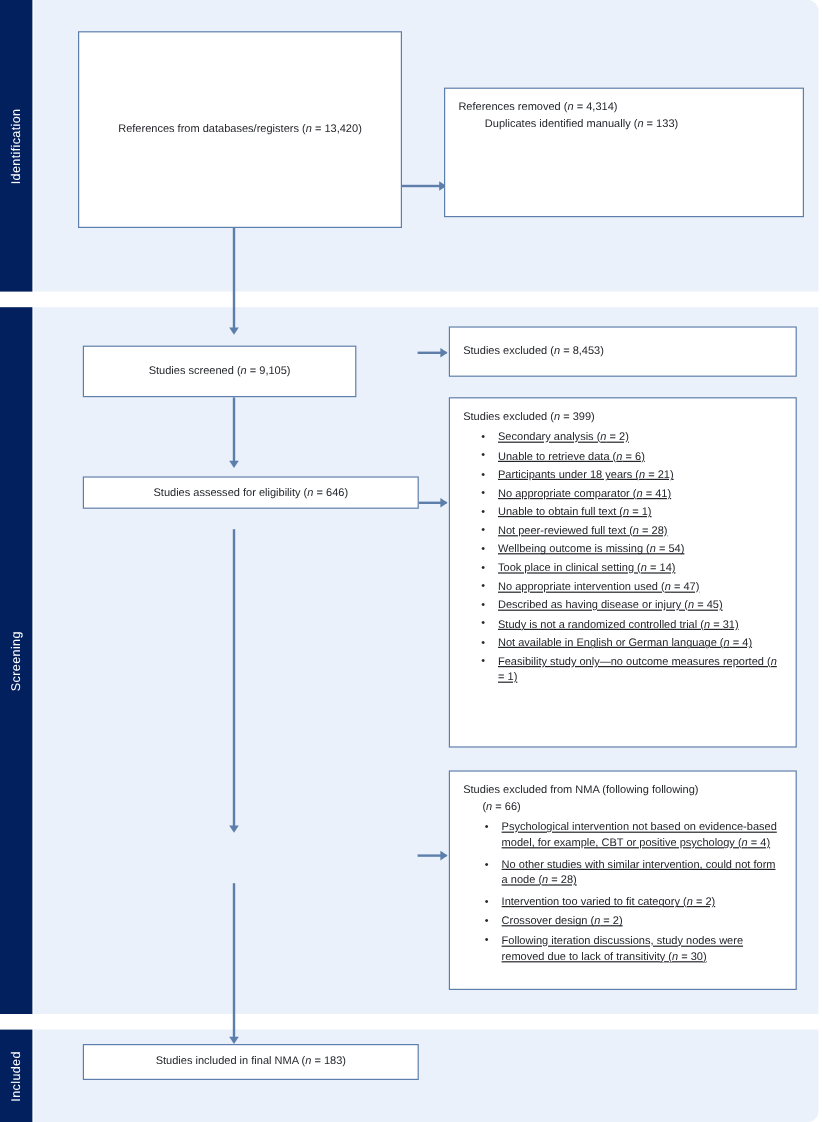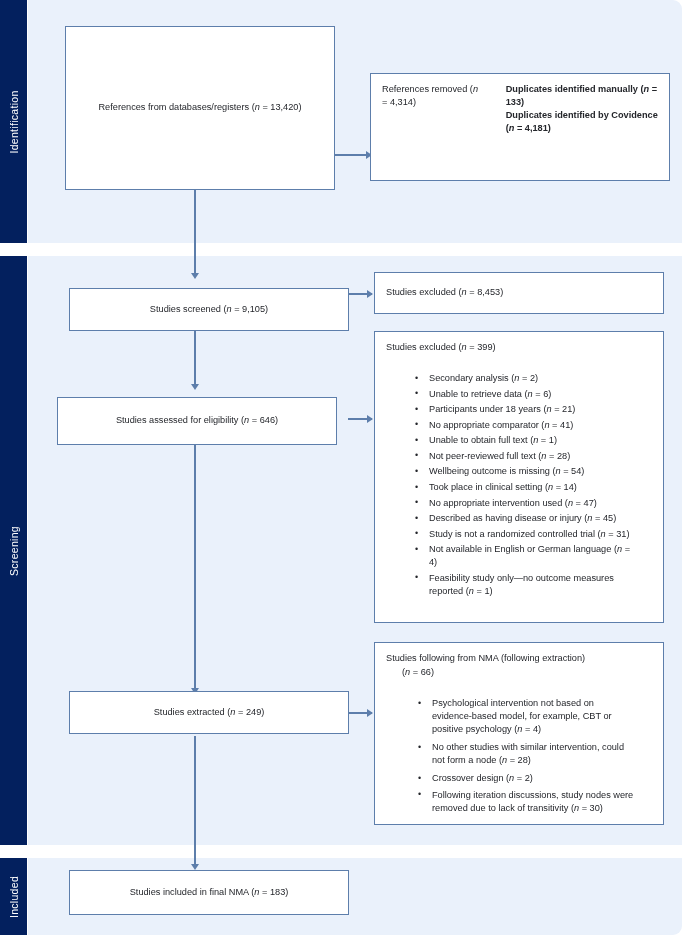--- a/index.html
+++ b/index.html
@@ -57,43 +57,44 @@
     text-align: center;
     padding: 4px 24px;
   }
   .box.left {
     padding: 9px 10px 9px 11px;
     text-align: left;
   }
   .box .hdr { margin: 0 0 1px 0; }
 
   ul.bullets {
-    margin: 18px;
+    margin: 4px;
     padding: 0 0 0 25px;
     list-style: none;
+    text-decoration: underline;
   }
   ul.bullets li {
     position: relative;
     margin: 0 0 2.5px 0;
     padding: 0;
   }
   ul.bullets li:before {
     content: "\2022";
     position: absolute;
     left: -14px;
     top: -0.5px;
     font-size: 9px;
     color: #24262b;
   }
   ul.plain {
     margin: 0;
     padding: 0 0 0 22px;
     list-style: none;
   }
-  ul.plain li { margin: 0; padding: 0; font-weight: bold; }
+  ul.plain li { margin: 0; padding: 0; }
 
   i.nvar { font-style: italic; }
 
   
   .vline {
     position: absolute;
     width: 1.6px;
     background: #5d7eab;
   }
   .hline {
@@ -157,37 +158,36 @@
   <div class="hline" style="left:348px; top:712px; width:24px;"></div>
   <div class="arrow-right" style="left:367px; top:708.5px;"></div>
 
   <div class="vline" style="left:194px; top:736px; height:132px;"></div>
   <div class="arrow-down" style="left:190.5px; top:864px;"></div>
 
   <div class="box center" style="left:65px; top:26px; width:270px; height:164px;">
     <span>References from databases/registers (<i class="nvar">n</i> = 13,420)</span>
   </div>
 
-  <div class="box left" style="left:370px; top:73px; width:300px; height:108px; display:flex; flex-direction:row; justify-content:flex-start;">
+  <div class="box left" style="left:370px; top:73px; width:300px; height:108px; display:flex; flex-direction:column; justify-content:flex-start;">
     <div class="hdr">References removed (<i class="nvar">n</i> = 4,314)</div>
     <ul class="plain">
       <li>Duplicates identified manually (<i class="nvar">n</i> = 133)</li>
-      <li>Duplicates identified by Covidence (<i class="nvar">n</i> = 4,181)</li>
     </ul>
   </div>
 
-  <div class="box center" style="left:69px; top:288px; width:280px; height:43px;">
+  <div class="box center" style="left:69px; top:288px; width:228px; height:43px;">
     <span>Studies screened (<i class="nvar">n</i> = 9,105)</span>
   </div>
 
   <div class="box left" style="left:374px; top:272px; width:290px; height:42px; display:flex; align-items:center;">
     <span>Studies excluded (<i class="nvar">n</i> = 8,453)</span>
   </div>
 
-  <div class="box center" style="left:57px; top:397px; width:280px; height:48px;">
+  <div class="box center" style="left:69px; top:397px; width:280px; height:27px;">
     <span>Studies assessed for eligibility (<i class="nvar">n</i> = 646)</span>
   </div>
 
   <div class="box left" style="left:374px; top:331px; width:290px; height:292px;">
     <div class="hdr">Studies excluded (<i class="nvar">n</i> = 399)</div>
     <ul class="bullets">
       <li>Secondary analysis (<i class="nvar">n</i> = 2)</li>
       <li>Unable to retrieve data (<i class="nvar">n</i> = 6)</li>
       <li>Participants under 18 years (<i class="nvar">n</i> = 21)</li>
       <li>No appropriate comparator (<i class="nvar">n</i> = 41)</li>
@@ -196,32 +196,30 @@
       <li>Wellbeing outcome is missing (<i class="nvar">n</i> = 54)</li>
       <li>Took place in clinical setting (<i class="nvar">n</i> = 14)</li>
       <li>No appropriate intervention used (<i class="nvar">n</i> = 47)</li>
       <li>Described as having disease or injury (<i class="nvar">n</i> = 45)</li>
       <li>Study is not a randomized controlled trial (<i class="nvar">n</i> = 31)</li>
       <li>Not available in English or German language (<i class="nvar">n</i> = 4)</li>
       <li style="margin-bottom:6px;">Feasibility study only—no outcome measures reported (<i class="nvar">n</i> = 1)</li>
     </ul>
   </div>
 
-  <div class="box center" style="left:69px; top:691px; width:280px; height:43px;">
-    <span>Studies extracted (<i class="nvar">n</i> = 249)</span>
-  </div>
 
   <div class="box left" style="left:374px; top:642px; width:290px; height:183px;">
-    <div class="hdr">Studies following from NMA (following extraction)</div>
+    <div class="hdr">Studies excluded from NMA (following following)</div>
     <div class="hdr" style="margin-bottom:3px;margin-left:16px;">(<i class="nvar">n</i> = 66)</div>
     <ul class="bullets" style="padding-left:28px;">
       <li style="margin-bottom:5px;">Psychological intervention not based on evidence-based model, for example, CBT or positive psychology (<i class="nvar">n</i> = 4)</li>
       <li style="margin-bottom:5px;">No other studies with similar intervention, could not form a node (<i class="nvar">n</i> = 28)</li>
+      <li style="margin-bottom:3px;">Intervention too varied to fit category (<i class="nvar">n</i> = 2)</li>
       <li style="margin-bottom:3px;">Crossover design (<i class="nvar">n</i> = 2)</li>
       <li>Following iteration discussions, study nodes were removed due to lack of transitivity (<i class="nvar">n</i> = 30)</li>
     </ul>
   </div>
 
-  <div class="box center" style="left:69px; top:870px; width:280px; height:45px;">
+  <div class="box center" style="left:69px; top:870px; width:280px; height:30px;">
     <span>Studies included in final NMA (<i class="nvar">n</i> = 183)</span>
   </div>
 
 </div>
 
 </body></html>

